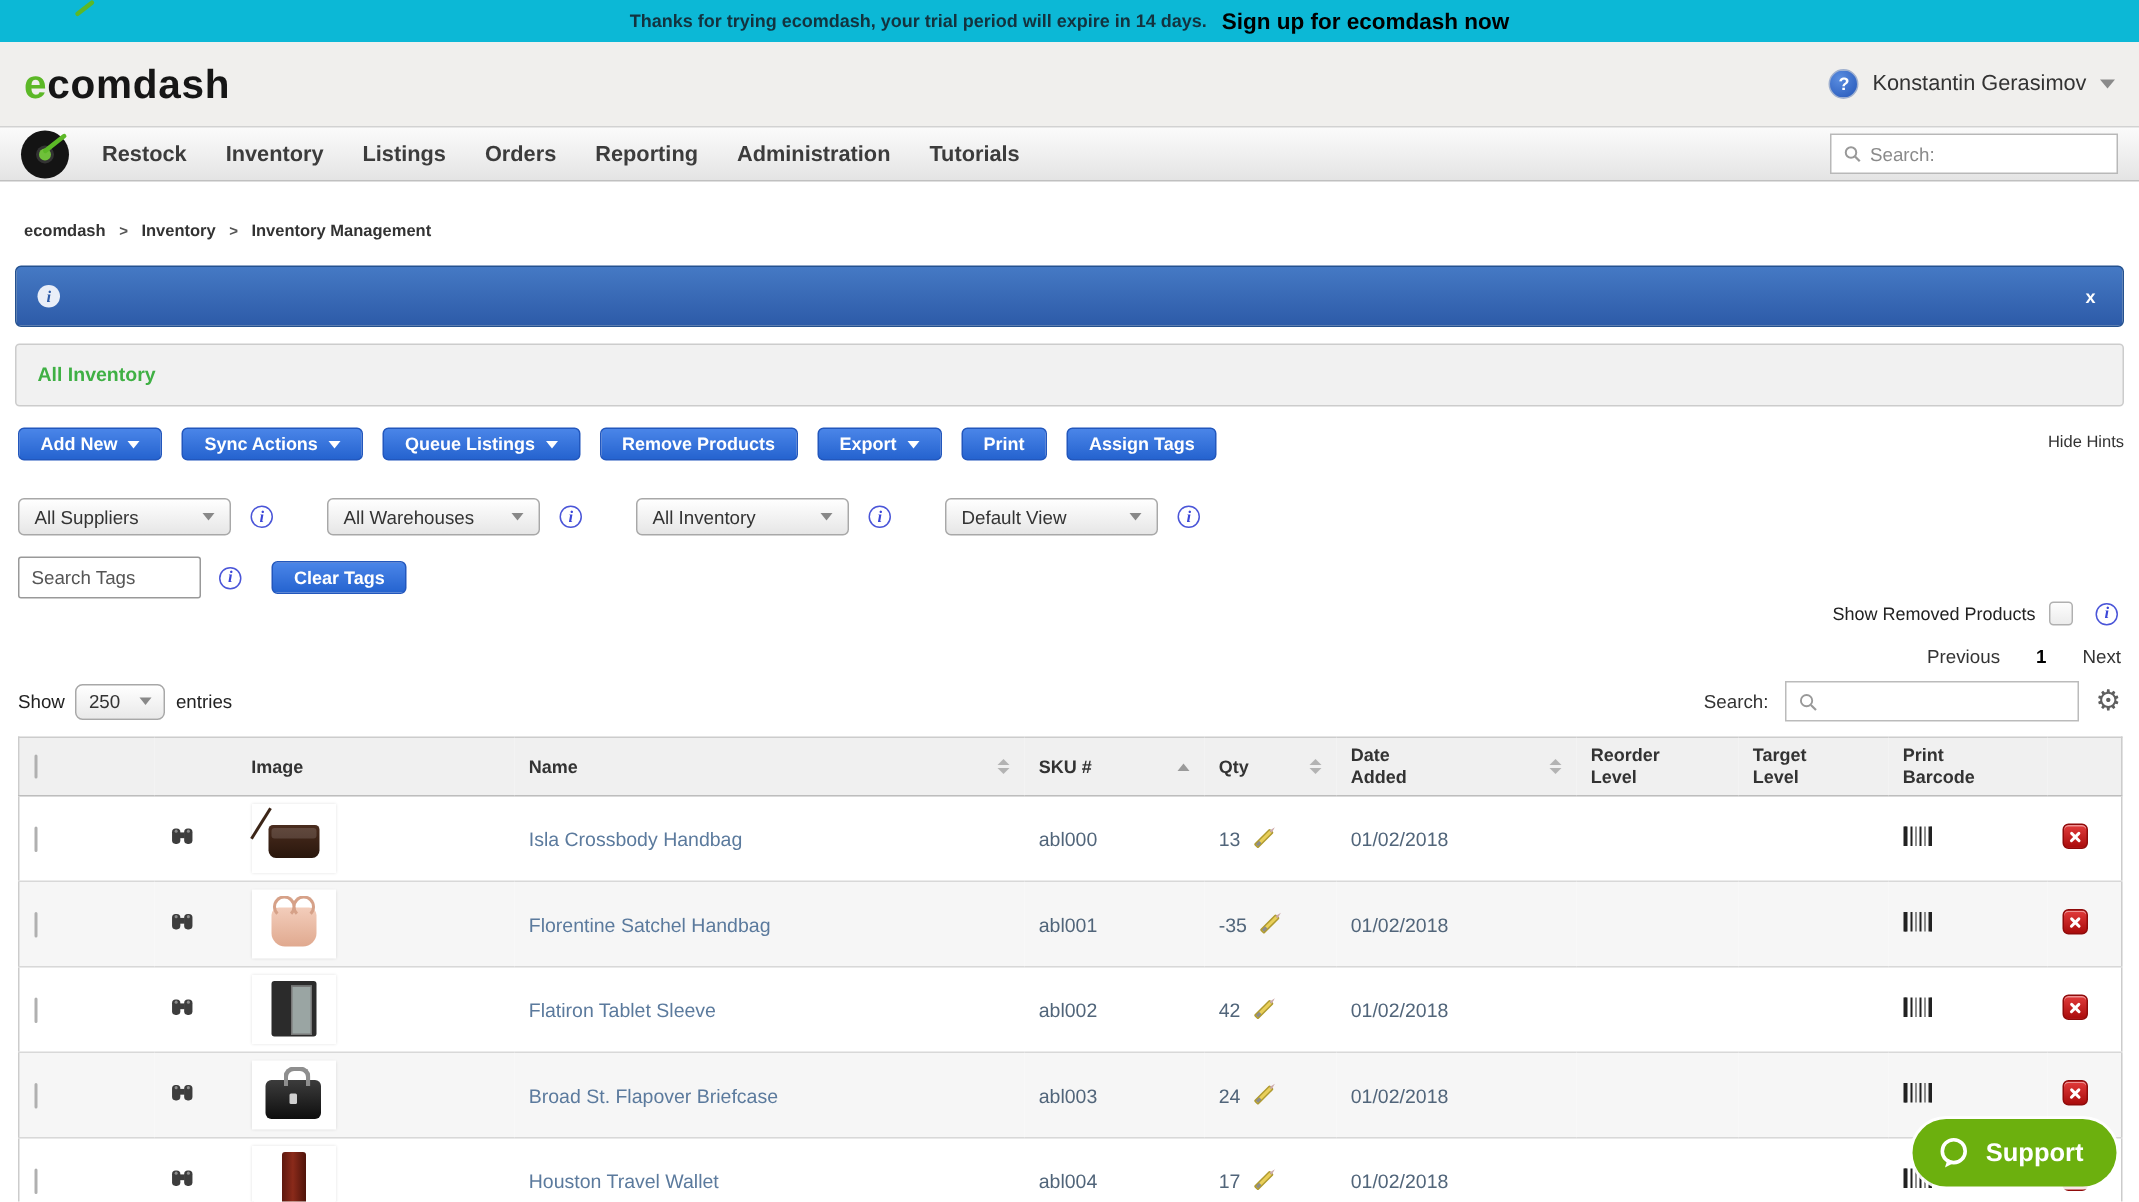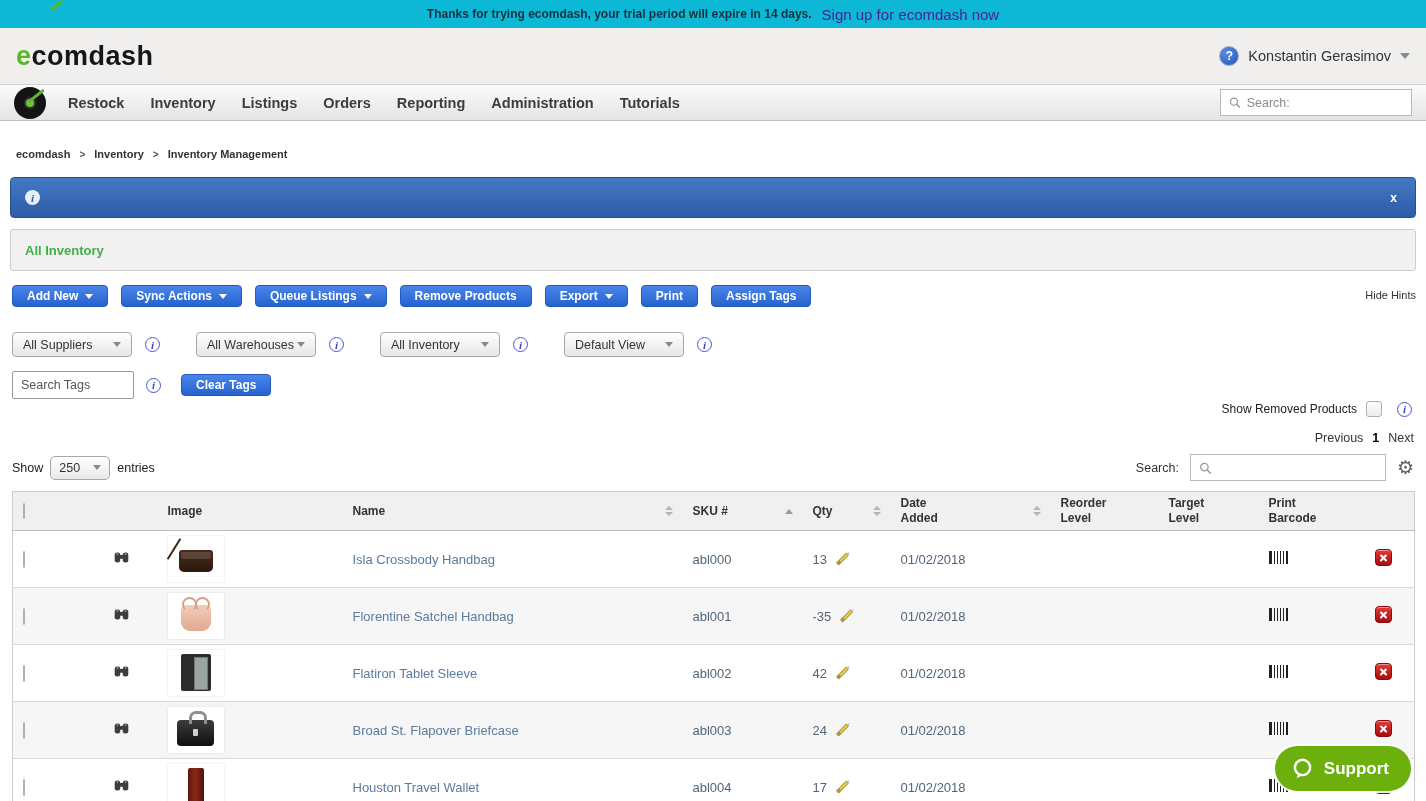--- a/index.html
+++ b/index.html
@@ -5,21 +5,21 @@
   * { box-sizing: border-box; margin: 0; padding: 0; }
   html,body { width:1426px; height:801px; }
   body {
     font-family: "Liberation Sans", sans-serif;
     background:#fff; overflow:hidden; position:relative;
   }
 
   
   .trial-banner{height:28px;background:#0cb8d6;display:flex;align-items:center;justify-content:center;gap:10px;text-align:right;}
   .trial-msg{font-size:12px;font-weight:bold;color:#13333f;}
-  .trial-cta{font-size:15px;font-weight:normal;color:#4c1d95;cursor:pointer;}
+  .trial-cta{font-size:15px;font-weight:bold;color:#000000;cursor:pointer;}
 
   
   .header{height:56px;background:#f0efed;display:flex;align-items:center;justify-content:space-between;padding:0 16px;}
   .logo{font-size:27px;font-weight:bold;color:#161616;letter-spacing:.5px;position:relative;display:block;}
   .logo::first-letter{color:#5cb827;}
   .logo-accent{position:absolute;left:49px;top:4px;width:15px;height:3px;background:#5cb827;border-radius:2px;transform:rotate(-38deg);}
   .user-area{display:flex;align-items:center;gap:9px;}
   .help-icon{width:20px;height:20px;border-radius:50%;background:radial-gradient(circle at 35% 30%,#5a8de0,#2456b8);color:#fff;font-weight:bold;font-size:12px;display:flex;align-items:center;justify-content:center;border:1px solid #9fb0cf;cursor:pointer;}
   .user-name{font-size:14.5px;color:#333;}
   .caret-down{width:0;height:0;border-left:5px solid transparent;border-right:5px solid transparent;border-top:6px solid #8a8a8a;cursor:pointer;}
@@ -52,35 +52,35 @@
 
   
   .content{padding:0 12px;position:relative;}
   .hide-hints{position:absolute;right:10px;top:4px;font-size:11px;color:#333;cursor:pointer;}
 
   .toolbar{margin-top:14px;display:flex;gap:13px;}
   .btn-blue{background:linear-gradient(#4a85e8,#2563cf);border:1px solid #2257bd;border-radius:4px;color:#fff;font-size:12px;font-weight:bold;height:22px;padding:0 14px;display:flex;align-items:center;gap:7px;cursor:pointer;}
   .btn-caret{width:0;height:0;border-left:4px solid transparent;border-right:4px solid transparent;border-top:5px solid #fff;}
 
   .filters{margin-top:25px;display:flex;align-items:center;}
-  .select{width:120px;height:25px;background:linear-gradient(#fff,#e6e6e6);border:1px solid #a8a8a8;border-radius:4px;display:flex;align-items:center;justify-content:space-between;padding:0 10px;font-size:12.5px;color:#333;cursor:pointer;margin-right:13px;}
+  .select{width:142px;height:25px;background:linear-gradient(#fff,#e6e6e6);border:1px solid #a8a8a8;border-radius:4px;display:flex;align-items:center;justify-content:space-between;padding:0 10px;font-size:12.5px;color:#333;cursor:pointer;margin-right:13px;}
   .sel-caret{width:0;height:0;border-left:4px solid transparent;border-right:4px solid transparent;border-top:5px solid #888;}
   .info-i{width:15px;height:15px;flex:none;border:1px solid #4a55d8;color:#3b46d8;border-radius:50%;font-family:"Liberation Serif",serif;font-style:italic;font-weight:bold;font-size:11px;display:flex;align-items:center;justify-content:center;margin-right:36px;cursor:pointer;}
 
   .tags-row{margin-top:14px;display:flex;align-items:center;}
   .tags-input{width:122px;height:28px;border:1px solid #999;border-radius:2px;padding:0 8px;font-size:12.5px;color:#444;outline:none;margin-right:12px;font-family:"Liberation Sans",sans-serif;}
   .tags-input::placeholder{color:#555;}
   .tags-row .info-i{margin-right:10px;}
   .btn-clear{margin-left:10px;}
 
   .show-removed{display:flex;justify-content:flex-end;align-items:center;gap:9px;font-size:12px;color:#222;margin-top:2px;}
   .cb{width:16px;height:16px;border:1px solid #b0b0b0;border-radius:3px;background:linear-gradient(#fdfdfd,#ececec);cursor:pointer;flex:none;}
   .show-removed .info-i{margin-right:2px;margin-left:6px;}
 
-  .pagination{display:flex;justify-content:flex-end;align-items:center;gap:9px;font-size:12.5px;color:#333;margin-top:14px;}
+  .pagination{display:flex;justify-content:flex-end;align-items:center;gap:24px;font-size:12.5px;color:#333;margin-top:14px;}
   .page-link{cursor:pointer;}
   .page-num{font-weight:bold;color:#000;cursor:pointer;}
 
   .controls{display:flex;align-items:center;margin-top:9px;}
   .show-entries{display:flex;align-items:center;gap:7px;font-size:12.5px;color:#222;}
   .entries-select{width:60px;height:24px;background:linear-gradient(#fff,#e9e9e9);border:1px solid #a8a8a8;border-radius:5px;display:flex;align-items:center;justify-content:space-between;padding:0 8px;font-size:12.5px;color:#333;cursor:pointer;}
   .table-search{margin-left:auto;display:flex;align-items:center;gap:11px;}
   .table-search-label{font-size:12.5px;color:#333;}
   .search-box{width:196px;height:27px;border:1px solid #bbb;background:#fff;display:flex;align-items:center;padding:0 8px;gap:6px;}
   .search-box input{border:none;outline:none;width:100%;font-size:12.5px;color:#444;font-family:"Liberation Sans",sans-serif;}

